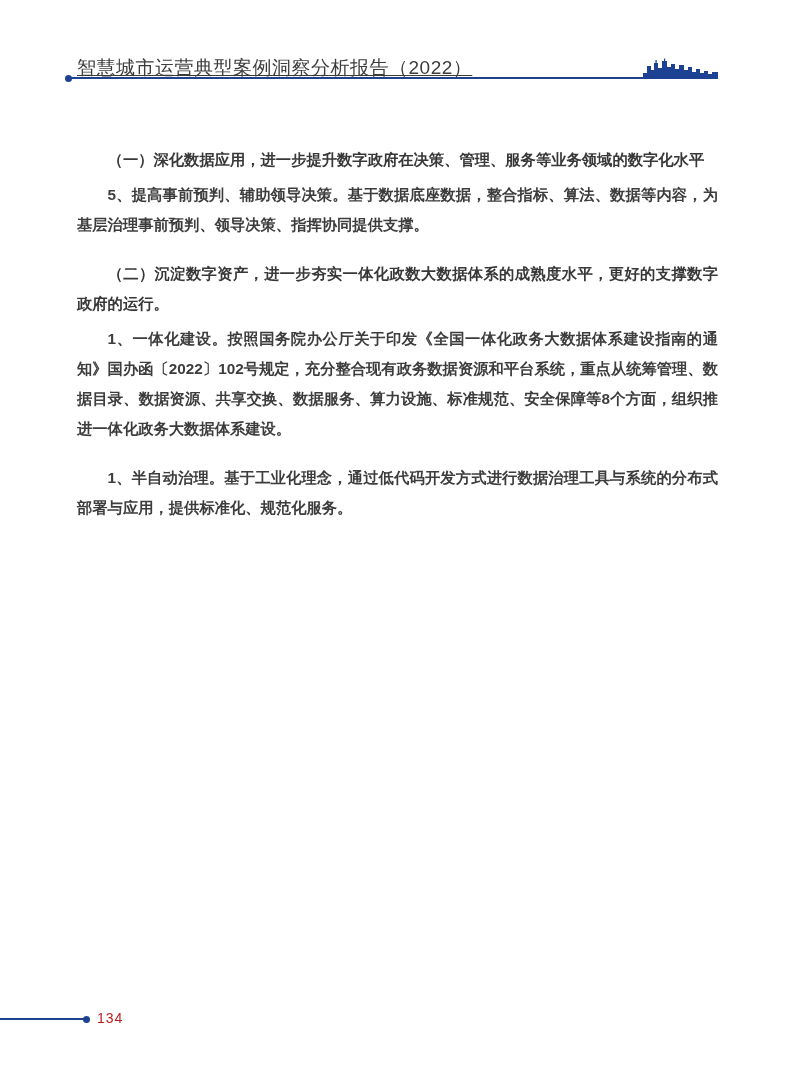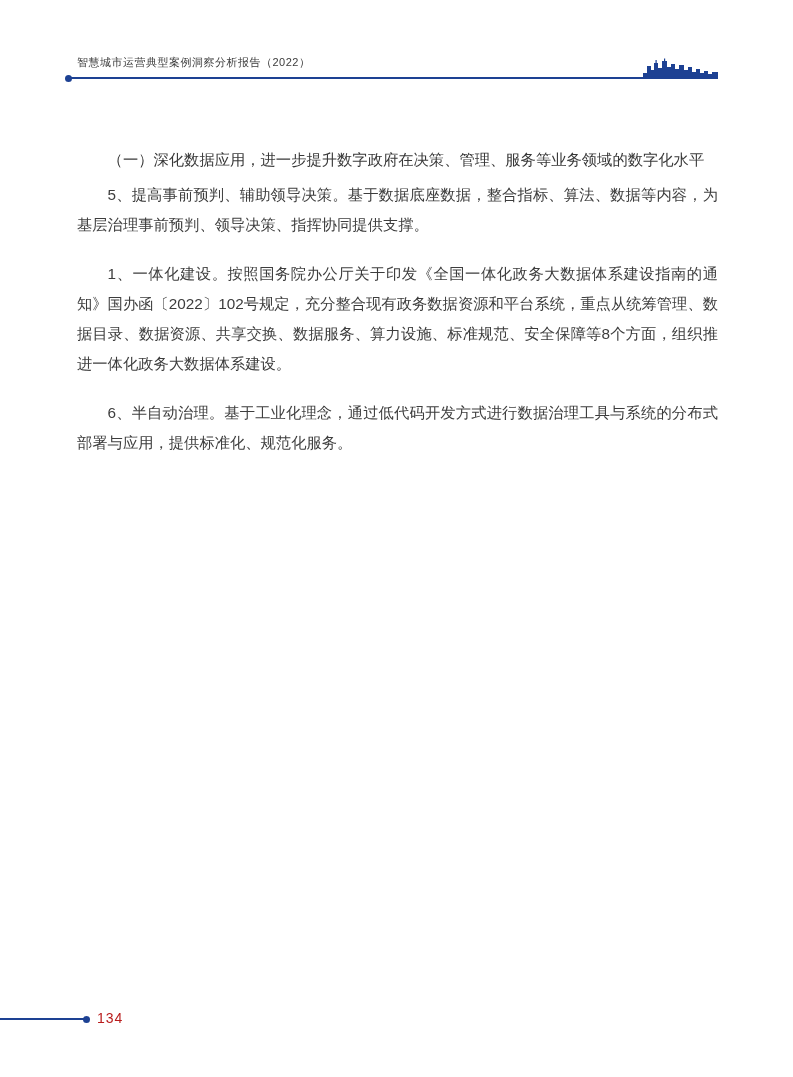--- a/index.html
+++ b/index.html
@@ -15,24 +15,25 @@
     margin: 0 auto;
     background: #ffffff;
     overflow: hidden;
   }
 
   
   .header-title {
     position: absolute;
     left: 77px;
     top: 55px;
-    font-size: 11px;
+    font-size: 19px;
     letter-spacing: 0.5px;
     color: #3c3c3c;
     white-space: nowrap;
+    text-decoration: underline;
   }
   .header-rule {
     position: absolute;
     left: 68px;
     top: 77px;
     width: 650px;
     height: 2px;
     background: #1d4193;
   }
   .header-dot {
@@ -60,21 +61,21 @@
     width: 641px;
     color: #3d3d3d;
     font-size: 15.3px;
     line-height: 30px;
     text-align: justify;
   }
   .main p, .main h2 {
     margin: 0 0 19px 0;
     text-indent: 2em;
     font-size: 15.3px;
-    font-weight: 400;
+    font-weight: 700;
   }
   .main h2 {
     margin-bottom: 5px;
     color: #383838;
   }
 
   
   .footer-rule {
     position: absolute;
     left: 0;
@@ -134,22 +135,23 @@
         <rect x="69" y="14" width="6" height="6"></rect>
         <rect x="0" y="18.5" width="75" height="1.5"></rect>
       </g>
     </svg>
   </div>
 
   <div class="main">
     <h2>（一）深化数据应用，进一步提升数字政府在决策、管理、服务等业务领域的数字化水平</h2>
     <p>5、提高事前预判、辅助领导决策。基于数据底座数据，整合指标、算法、数据等内容，为基层治理事前预判、领导决策、指挥协同提供支撑。</p>
 
+    <h2>（二）沉淀数字资产，进一步夯实一体化政数大数据体系的成熟度水平，更好的支撑数字政府的运行。</h2>
     <p>1、一体化建设。按照国务院办公厅关于印发《全国一体化政务大数据体系建设指南的通知》国办函〔2022〕102号规定，充分整合现有政务数据资源和平台系统，重点从统筹管理、数据目录、数据资源、共享交换、数据服务、算力设施、标准规范、安全保障等8个方面，组织推进一体化政务大数据体系建设。</p>
-    <p>6、半自动治理。基于工业化理念，通过低代码开发方式进行数据治理工具与系统的分布式部署与应用，提供标准化、规范化服务。</p>
+    <p>1、半自动治理。基于工业化理念，通过低代码开发方式进行数据治理工具与系统的分布式部署与应用，提供标准化、规范化服务。</p>
   </div>
 
   <div>
     <div class="footer-rule"></div>
     <div class="footer-dot"></div>
     <div class="page-number">134</div>
   </div>
 
 </div>
 

